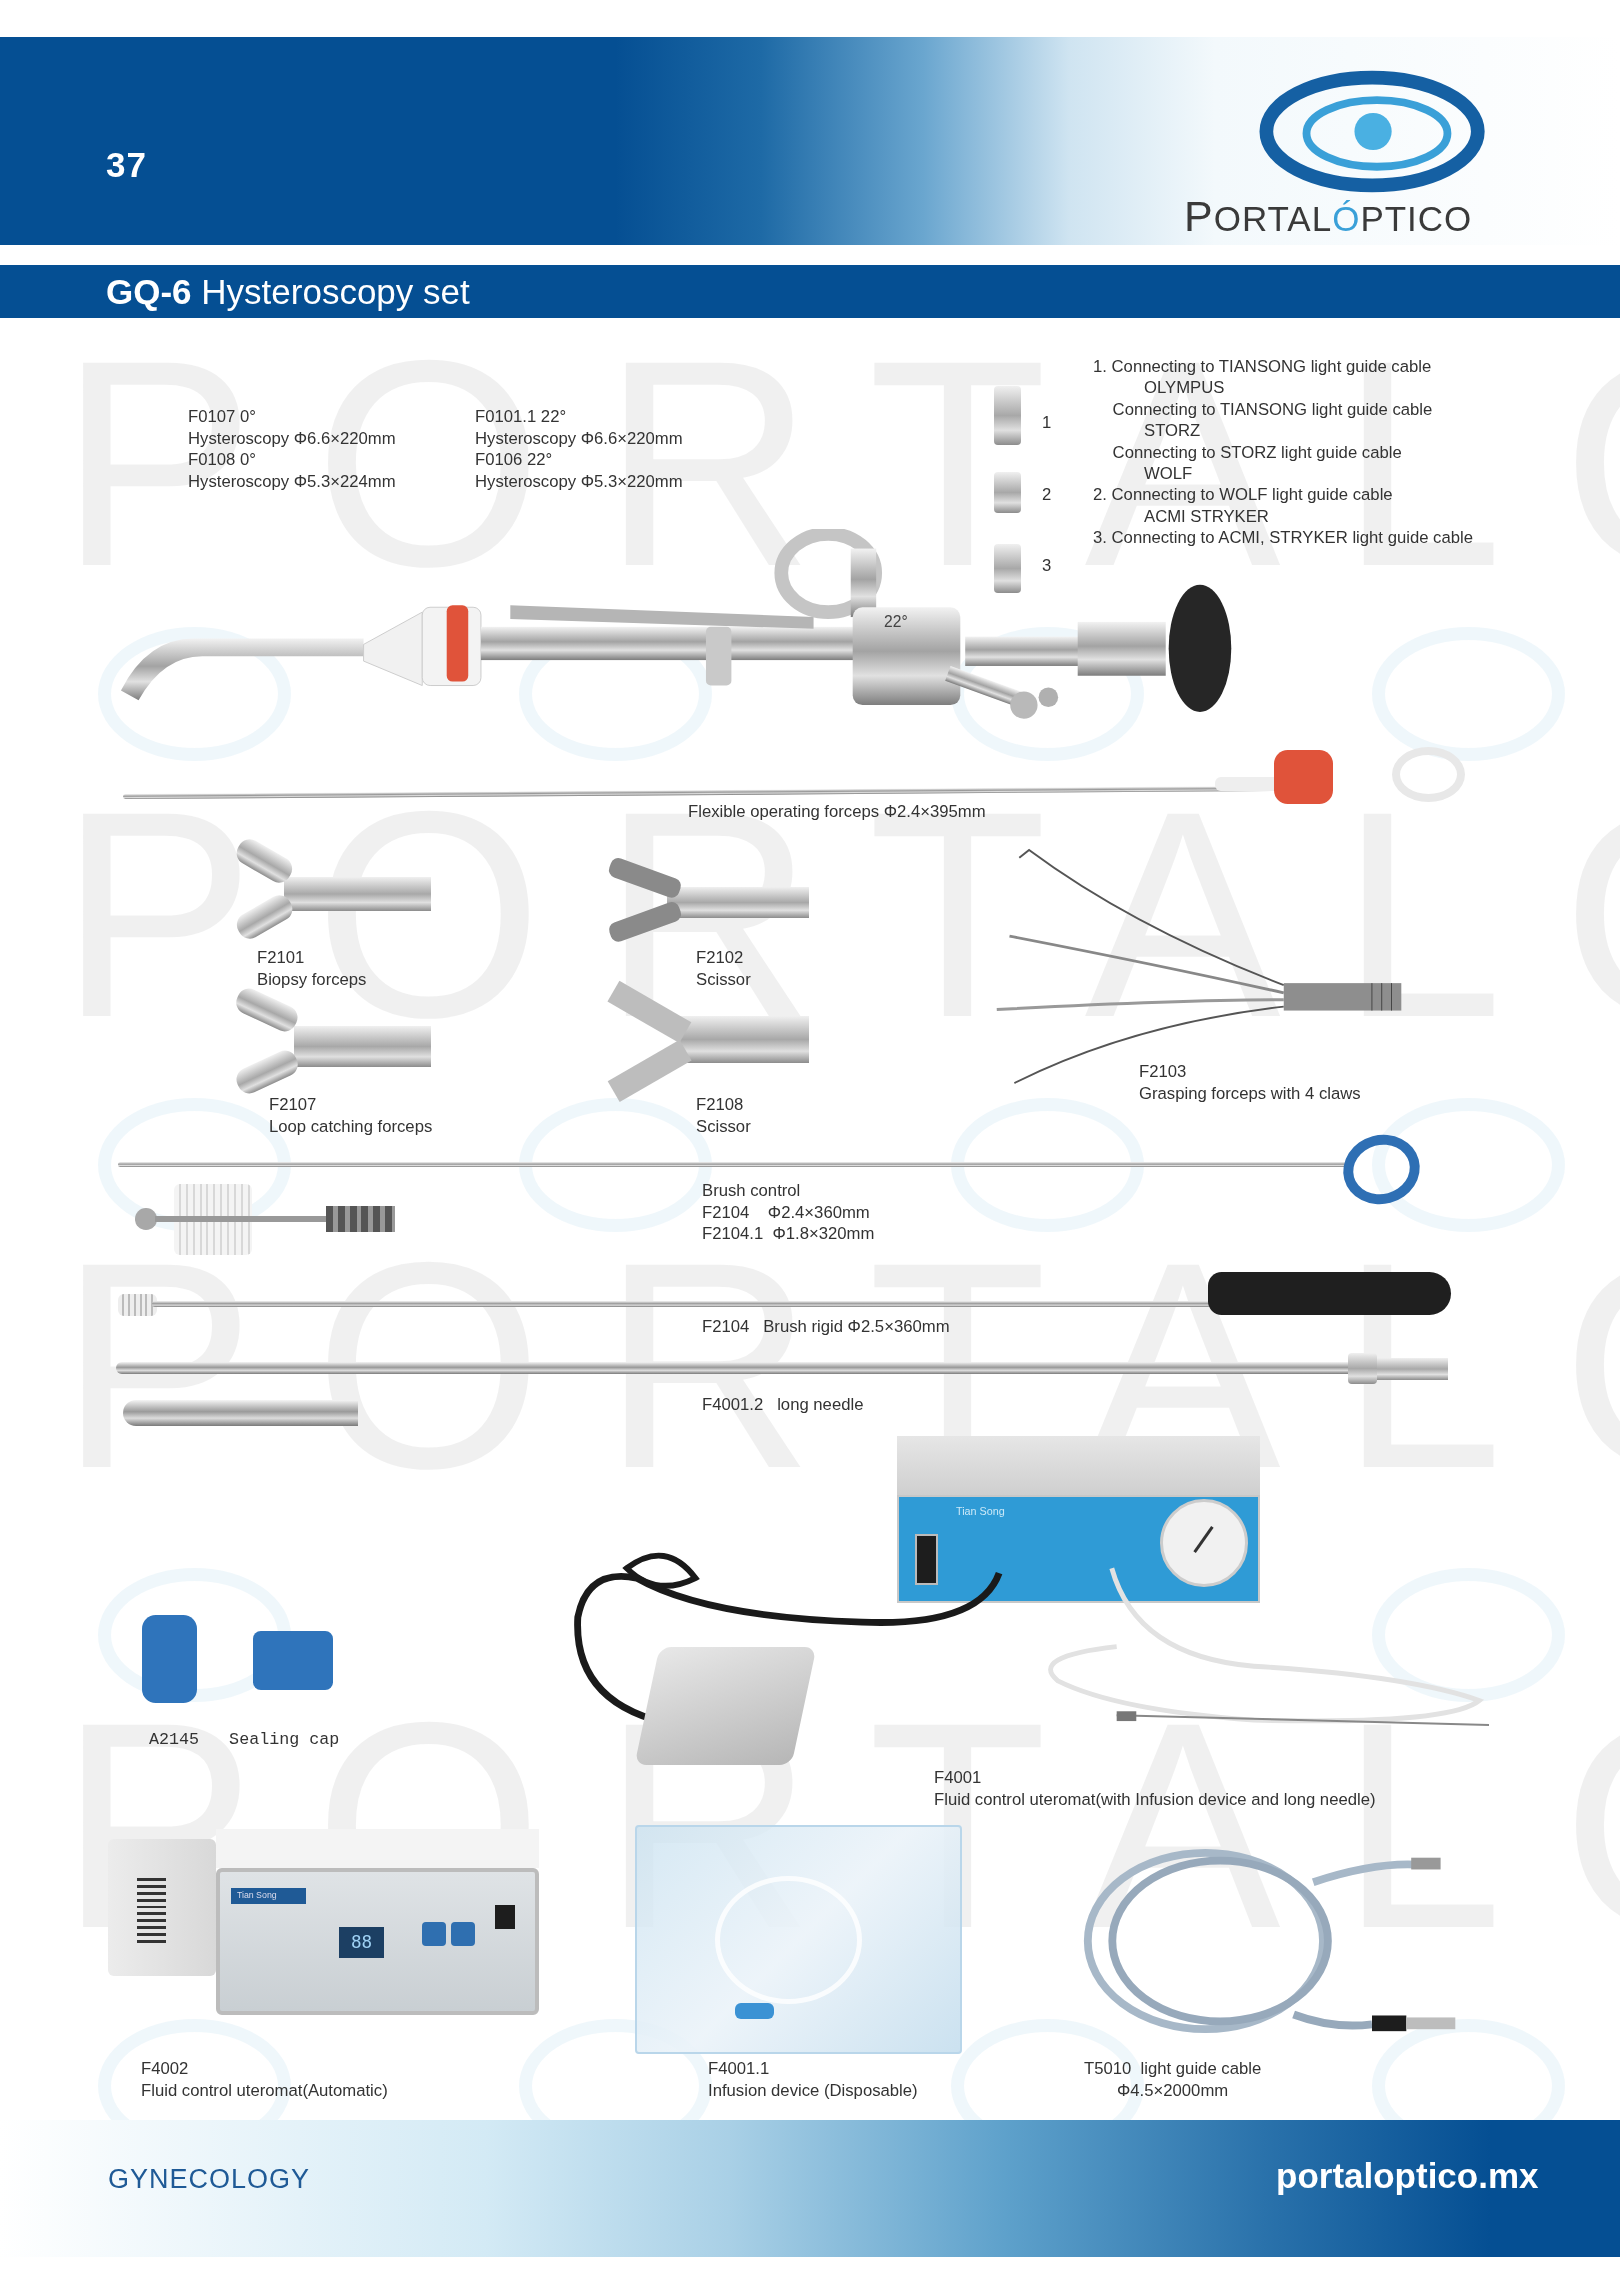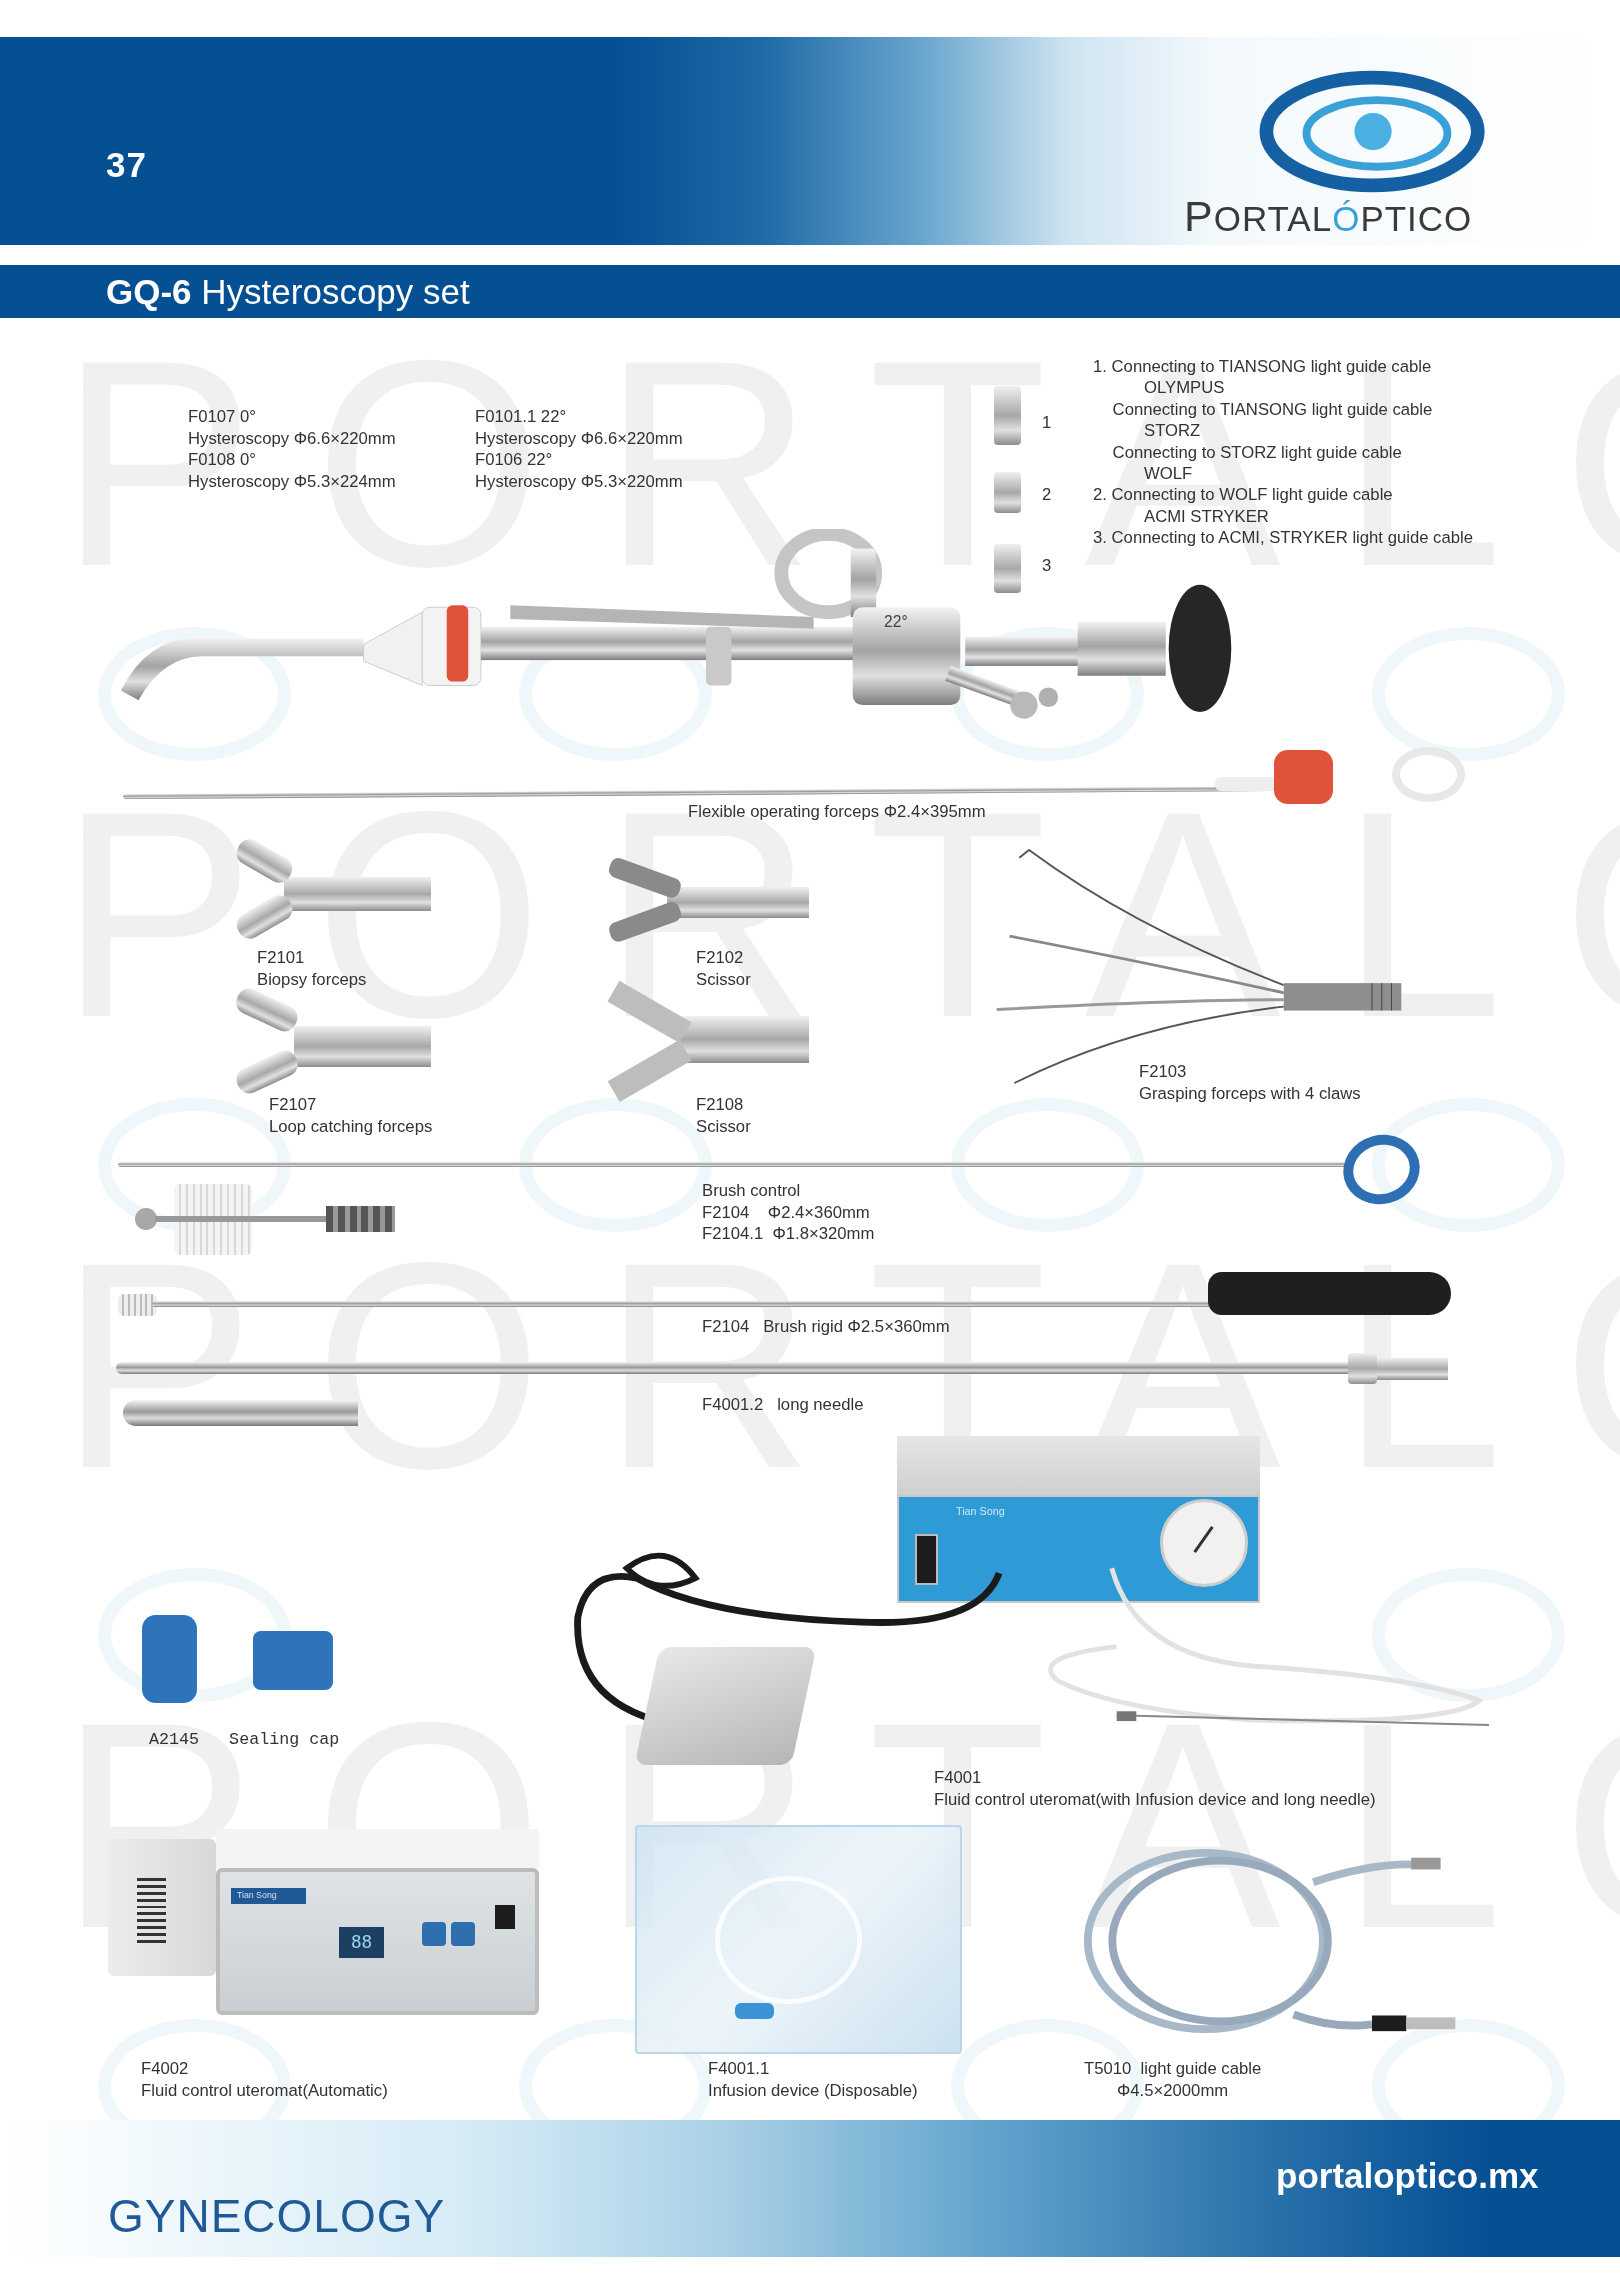--- a/index.html
+++ b/index.html
@@ -16,21 +16,21 @@
   .logo-text .small{font-size:35px;}
   
   .wm{color:rgba(160,160,160,0.16);font-size:294px;font-weight:normal;letter-spacing:59px;white-space:nowrap;font-family:"Liberation Sans",sans-serif;pointer-events:none;}
   .wm-eye{width:167px;height:108px;border-radius:50%;border:13.7px solid rgba(120,190,225,0.12);}
   
   .txt{font-size:16.7px;line-height:21.6px;color:#333;white-space:nowrap;}
   .txt div{white-space:nowrap;}
   .ind{padding-left:33px;}
   
   .foot-band{left:0;top:2120px;width:1620px;height:137px;background:linear-gradient(90deg,#ffffff 0%,#d3eaf5 30%,#a9d0e6 45%,#5ea1cb 62%,#2a72ab 78%,#054f93 92%,#054f93 100%);}
-  .foot-left{left:108px;top:2164px;font-size:46px;color:#1f5a96;letter-spacing:1px;margin-top:25px;}
+  .foot-left{left:108px;top:2164px;font-size:27px;color:#1f5a96;letter-spacing:1px;}
   .foot-right{left:1276px;top:2156px;font-size:35px;color:#fff;font-weight:bold;}
   
   .rod{background:linear-gradient(180deg,#f4f4f4 0%,#9a9a9a 45%,#dcdcdc 70%,#7a7a7a 100%);border-radius:3.9px;}
   .metal{background:linear-gradient(180deg,#f0f0f0,#a8a8a8 50%,#e0e0e0 75%,#8c8c8c);}
 </style>
 </head>
 <body>
 
 <div class="abs top-band"></div>
 <div class="abs page-num">37</div>

